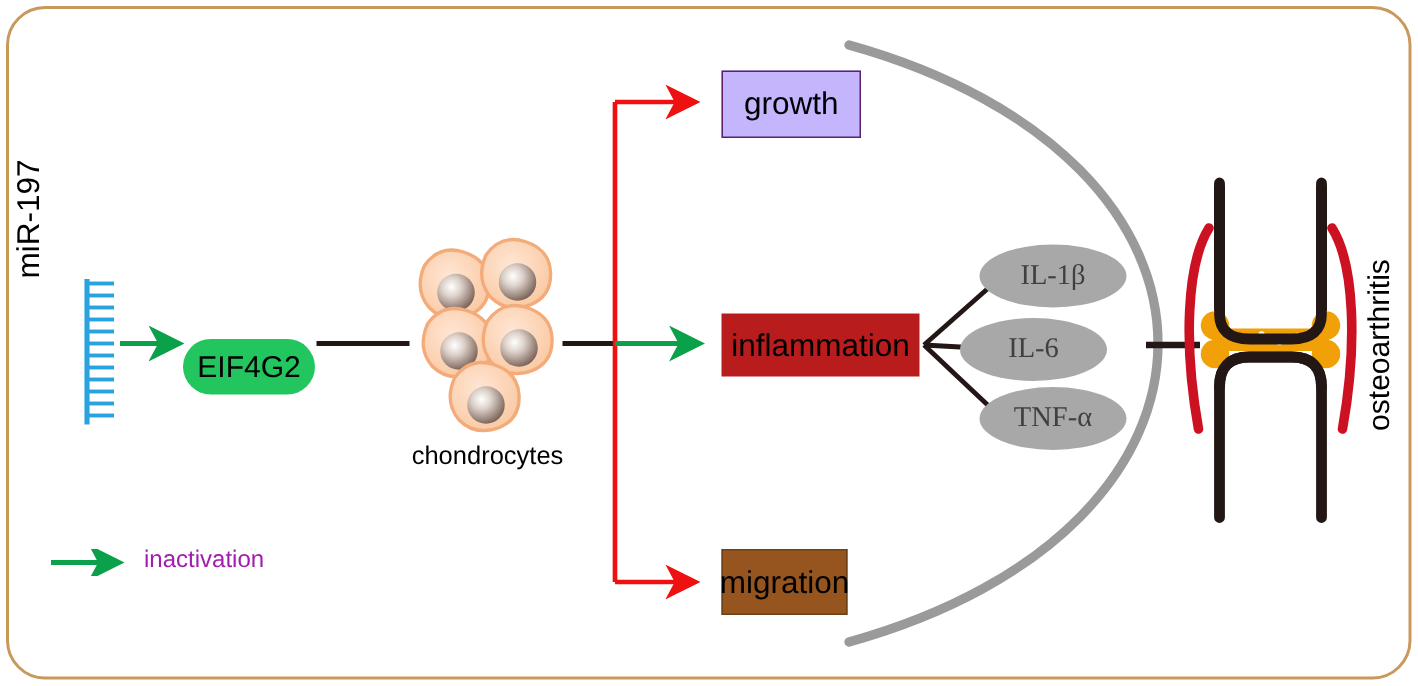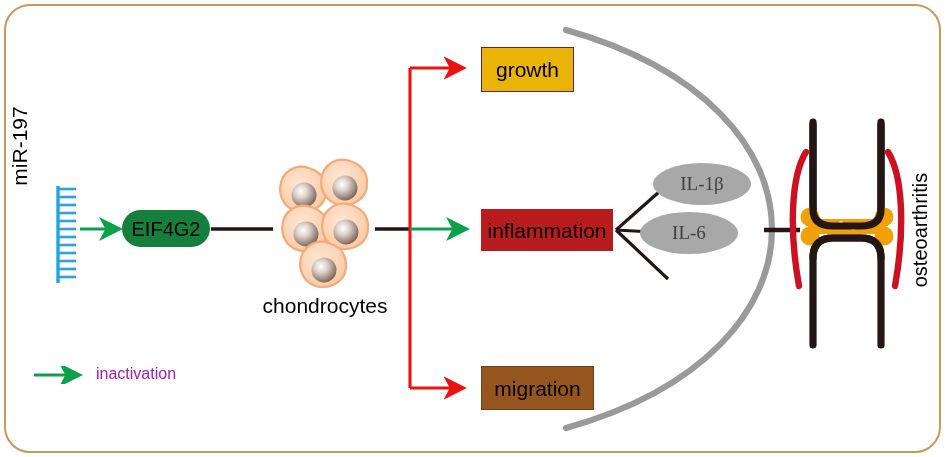--- a/index.html
+++ b/index.html
@@ -53,50 +53,50 @@
     top: 178px;
     width: 116px;
     height: 26px;
     font-size: 21px;
     transform: rotate(-90deg);
     transform-origin: 13px 13px;
     letter-spacing: 0px;
   }
   #eif4g2-node {
     left: 122px;
-    top: 210px;
+    top: 226px;
     width: 88px;
     height: 37px;
-    background: #15803d;
+    background: #22c55e;
     border-radius: 19px;
     font-size: 20px;
     text-align: center;
   }
   #growth-node {
     left: 481px;
     top: 47px;
     width: 93px;
     height: 45px;
-    background: #eab308;
+    background: #c4b5fd;
     border: 1.5px solid #5e1f6e;
     color: #000000;
     font-size: 21px;
   }
   #inflammation-node {
     left: 481px;
     top: 209px;
     width: 132px;
     height: 42px;
     background: #b91c1c;
     font-size: 21px;
   }
   #migration-node {
     left: 481px;
     top: 366px;
-    width: 113px;
+    width: 84px;
     height: 44px;
     background: #96551f;
     border: 1.5px solid #6f3f16;
     color: #000000;
     font-size: 21px;
   }
   .cytokine-node {
     position: absolute;
     box-sizing: border-box;
     display: flex;
@@ -112,21 +112,21 @@
   #cytokine-0 { left: 653px; top: 163px; width: 98px; height: 42px; }
   #cytokine-1 { left: 640px; top: 212px; width: 98px; height: 42px; }
   #cytokine-2 { left: 653px; top: 258px; width: 98px; height: 42px; }
 
   #chondrocytes-label {
     position: absolute;
     left: 249px;
     top: 294px;
     width: 152px;
     text-align: center;
-    font-size: 21px;
+    font-size: 17px;
     color: #000000;
   }
   #osteoarthritis-label {
     position: absolute;
     left: 851px;
     top: 218px;
     width: 140px;
     height: 24px;
     font-size: 20px;
     color: #000000;
@@ -288,20 +288,21 @@
   <div id="chondrocytes-label">chondrocytes</div>
 
   <div class="node-label" id="growth-node">growth</div>
 
   <div class="node-label" id="inflammation-node">inflammation</div>
 
   <div class="node-label" id="migration-node">migration</div>
 
   <div class="cytokine-node" id="cytokine-0">IL-1β</div>
   <div class="cytokine-node" id="cytokine-1">IL-6</div>
+  <div class="cytokine-node" id="cytokine-2">TNF-α</div>
 
   <div id="osteoarthritis-label">osteoarthritis</div>
 
   <div id="legend">
     <div class="legend-row">
       <svg class="legend-arrow-svg" width="66" height="18" viewBox="0 0 66 18">
         <line x1="2" y1="9" x2="46" y2="9" stroke="#0ba14a" stroke-width="3.2" marker-end="url(#greenHead)"></line>
       </svg>
       <span class="legend-text">inactivation</span>
     </div>

